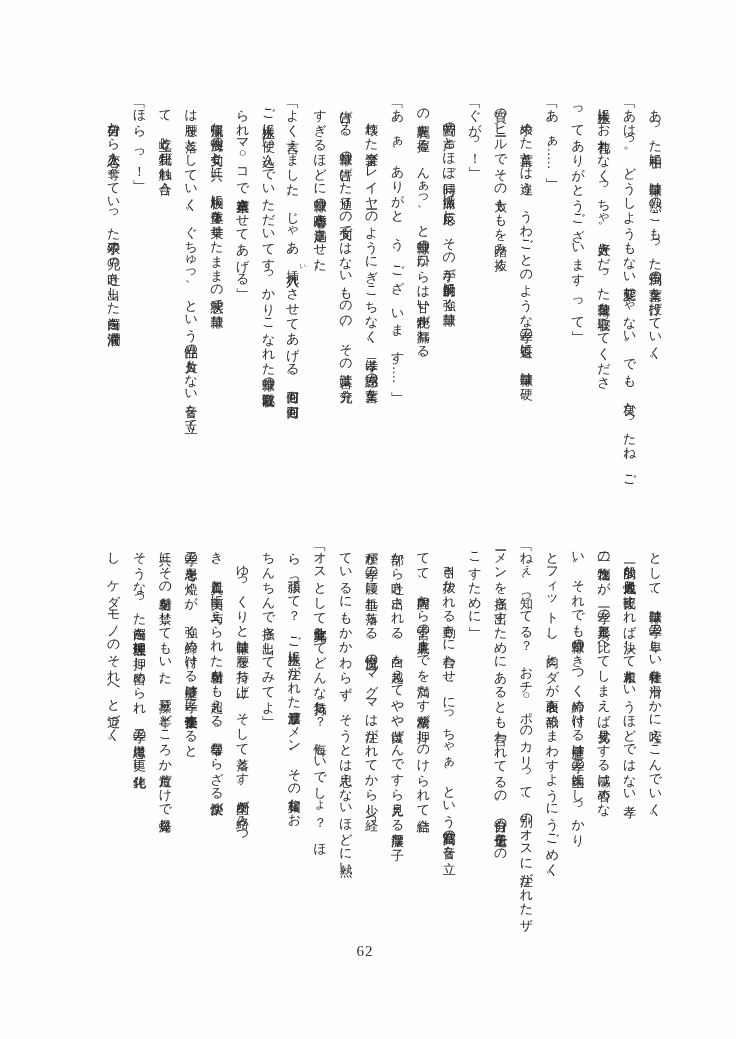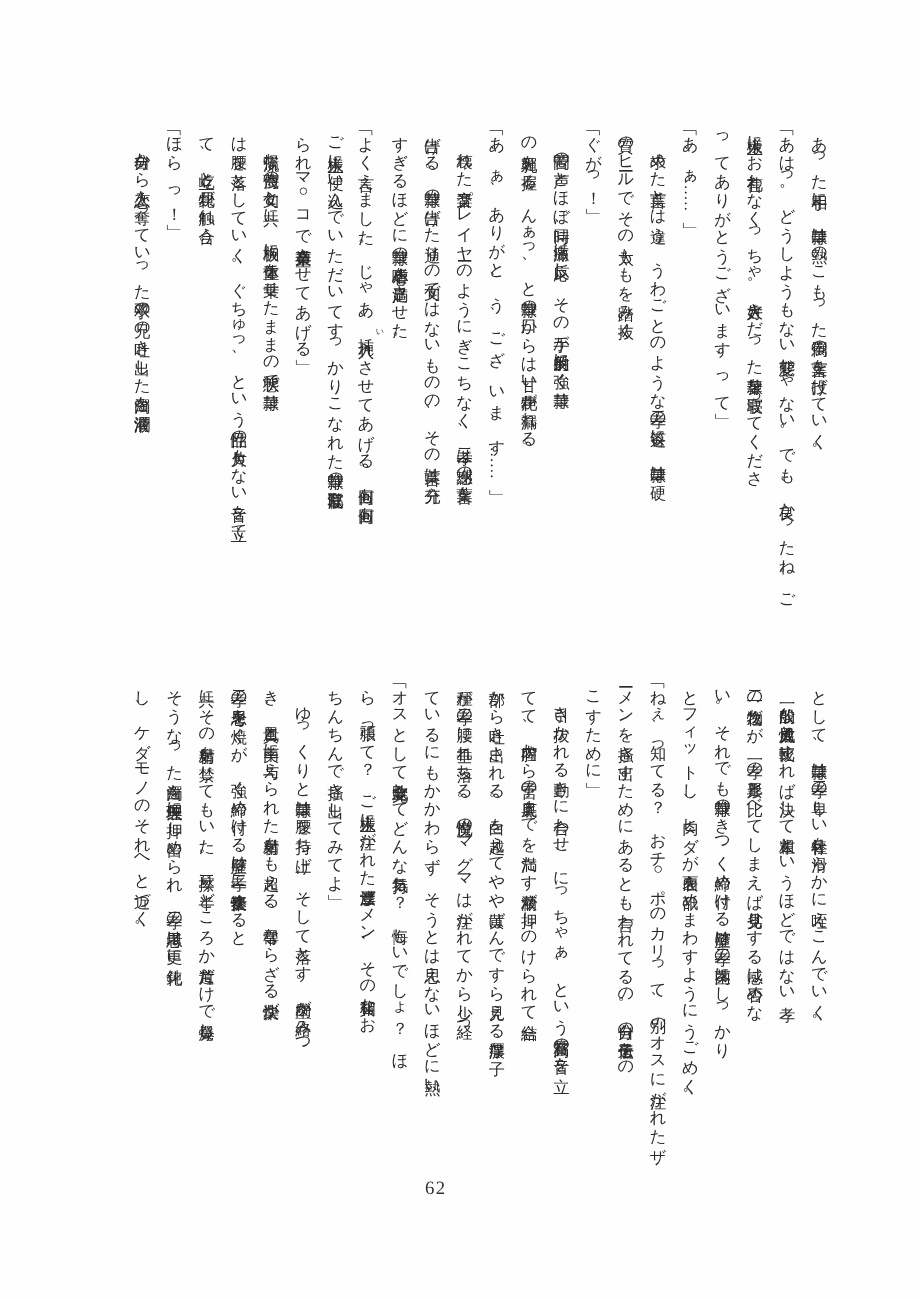--- a/index.html
+++ b/index.html
@@ -45,20 +45,21 @@
     font-size: 6.5px;
     line-height: 1;
     color: #2a2a2a;
     letter-spacing: 0;
   }
   .page-number {
     position: absolute;
     top: 943px;
     left: 340px;
     width: 50px;
+    text-align: center;
     font-size: 15px;
     letter-spacing: 1px;
     color: #333333;
     font-family: Liberation Serif, serif;
   }
 </style>
 </head>
 <body>
 
 <div class="page">

